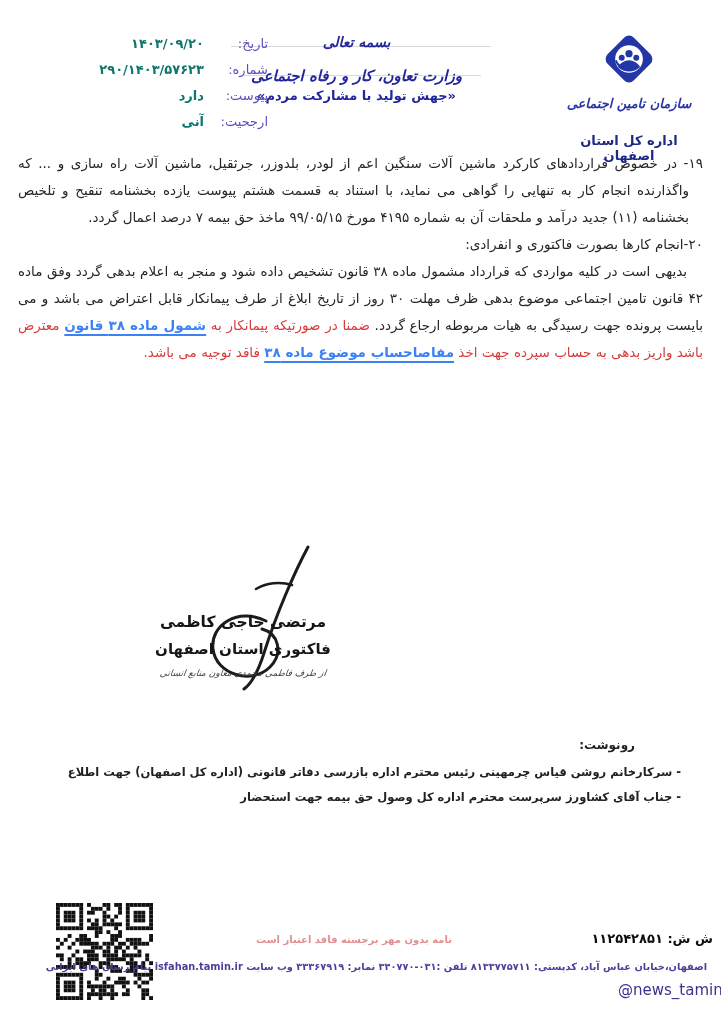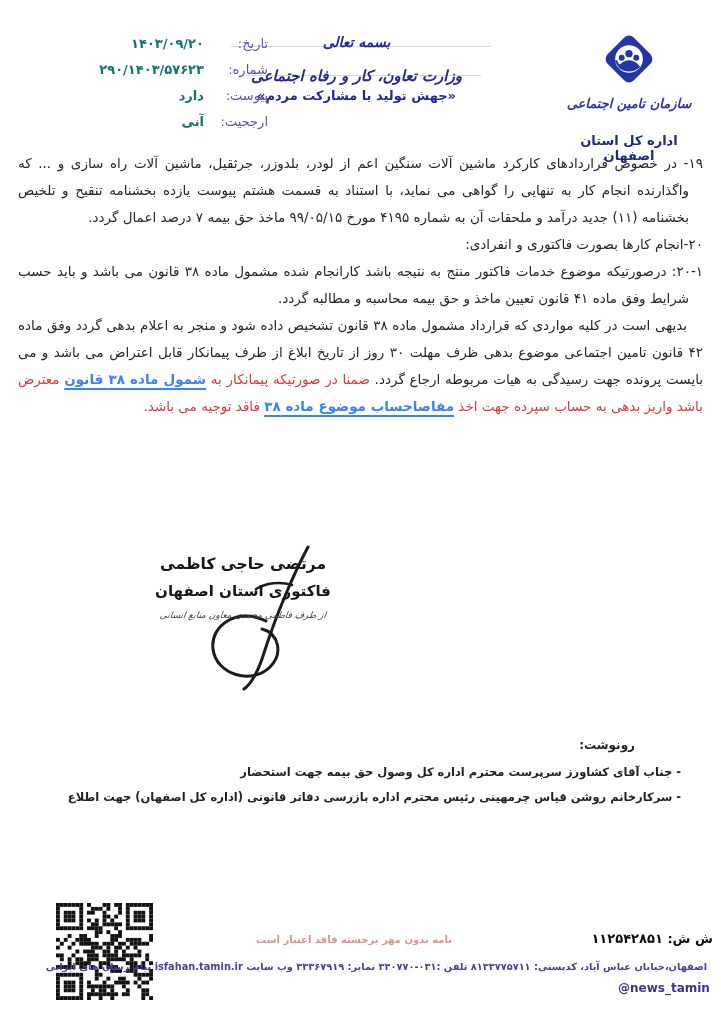--- a/index.html
+++ b/index.html
@@ -40,39 +40,39 @@
   }
   .body-text p{margin:0;padding-right:14px;text-indent:-14px;}
   .body-text p.closing{padding-right:0;text-indent:16px;}
   .body-text p.executor{padding-right:8px;text-indent:0;}
   .red{color:#d63c3c;}
   .red-strong{color:#3b82f6;font-weight:bold;text-decoration:underline;text-underline-offset:4px;text-decoration-thickness:1.5px;}
 
   
   .signature{position:absolute;top:555px;left:118px;width:250px;text-align:center;direction:rtl;}
   .sig-squiggle{position:absolute;left:78px;top:-12px;pointer-events:none;}
-  .sig-name{font-size:15.5px;font-weight:bold;color:#161616;position:relative;}
+  .sig-name{margin-top:58px;font-size:15.5px;font-weight:bold;color:#161616;position:relative;}
   .sig-title{margin-top:9px;font-size:15px;font-weight:bold;color:#161616;position:relative;}
   .sig-note{margin-top:10px;font-size:9px;font-style:italic;color:#3f3f3f;position:relative;transform:skewX(-8deg);}
 
   
   .copies{position:absolute;top:738px;right:40px;left:20px;direction:rtl;font-size:11.5px;font-weight:bold;color:#222;}
   .copies-title{margin-right:46px;margin-bottom:8px;font-size:12px;}
   .copies-item{line-height:25px;}
 
   
   .qr{position:absolute;top:903px;left:56px;width:97px;height:97px;}
   .serial{position:absolute;top:931px;right:8px;direction:rtl;font-size:13px;font-weight:bold;color:#0d0d0d;letter-spacing:.5px;}
   .stamp-warning{position:absolute;top:934px;left:238px;width:232px;text-align:center;font-size:10px;color:#e09090;font-weight:bold;}
   .address-line{
     position:absolute;top:961px;left:290px;right:14px;
     direction:rtl;text-align:right;font-size:9.8px;font-weight:bold;color:#4a3f9c;white-space:nowrap;
   }
   .address-line .site{direction:ltr;unicode-bidi:isolate;font-weight:bold;}
-  .telegram{position:absolute;top:981px;left:618px;width:90px;text-align:right;font-size:12px;font-weight:bold;color:#3a3390;direction:ltr;}
+  .telegram{position:absolute;top:981px;left:618px;width:90px;text-align:right;font-size:15px;font-weight:normal;color:#3a3390;direction:ltr;}
 </style>
 </head>
 <body>
 
 <div class="page">
 
   <div class="scan-line l1"></div>
   <div class="scan-line l2"></div>
 
   <div class="logo-block">
@@ -110,39 +110,38 @@
     </div>
     <div class="field-row">
       <span class="field-label">ارجحیت:</span>
       <span class="field-value">آنی</span>
     </div>
   </div>
 
   <div class="body-text">
     <p>۱۹- در خصوص قراردادهای کارکرد ماشین آلات سنگین اعم از لودر، بلدوزر، جرثقیل، ماشین آلات راه سازی و ... که واگذارنده انجام کار به تنهایی را گواهی می نماید، با استناد به قسمت هشتم پیوست یازده بخشنامه تنقیح و تلخیص بخشنامه (۱۱) جدید درآمد و ملحقات آن به شماره ۴۱۹۵ مورخ ۹۹/۰۵/۱۵ ماخذ حق بیمه ۷ درصد اعمال گردد.</p>
     <p>۲۰-انجام کارها بصورت فاکتوری و انفرادی:</p>
-    <p>۲۰-۱: درصورتیکه موضوع خدمات فاکتور منتج به نتیجه باشد کارانجام شده مشمول ماده ۳۸ قانون می باشد و باید حسب شرایط وفق ماده ۴۱ قانون تعیین ماخذ و حق بیمه محاسبه و مطالبه گردد.</p>
     <p class="closing"><span>بدیهی است در کلیه مواردی که قرارداد مشمول ماده ۳۸ قانون تشخیص داده شود و منجر به اعلام بدهی گردد وفق ماده ۴۲ قانون تامین اجتماعی موضوع بدهی ظرف مهلت ۳۰ روز از تاریخ ابلاغ از طرف پیمانکار قابل اعتراض می باشد و می بایست پرونده جهت رسیدگی به هیات مربوطه ارجاع گردد. </span><span class="red">ضمنا در صورتیکه پیمانکار به </span><span class="red-strong">شمول ماده ۳۸ قانون</span><span class="red"> معترض باشد واریز بدهی به حساب سپرده جهت اخذ </span><span class="red-strong">مفاصاحساب موضوع ماده ۳۸</span><span class="red"> فاقد توجیه می باشد.</span></p>
   </div>
 
   <div class="signature">
     <svg class="sig-squiggle" width="130" height="150" viewBox="0 0 130 150">
       <path d="M112 4 C98 30 80 72 68 110 C63 126 56 140 48 146" stroke="#1c1c1c" stroke-width="3" fill="none" stroke-linecap="round"></path>
       <path d="M70 78 C42 64 14 82 17 106 C20 132 56 142 74 124 C88 110 82 90 66 86" stroke="#1c1c1c" stroke-width="3" fill="none" stroke-linecap="round"></path>
       <path d="M60 46 C70 40 84 38 96 42" stroke="#1c1c1c" stroke-width="2.5" fill="none" stroke-linecap="round"></path>
     </svg>
     <div class="sig-name">مرتضی حاجی کاظمی</div>
     <div class="sig-title">فاکتوری استان اصفهان</div>
     <div class="sig-note">از طرف فاطمی محمدی معاون منابع انسانی</div>
   </div>
 
   <div class="copies">
     <div class="copies-title">رونوشت:</div>
+    <div class="copies-item">- سرکارخانم روشن قیاس چرمهینی رئیس محترم اداره بازرسی دفاتر قانونی (اداره کل اصفهان) جهت اطلاع</div>
     <div class="copies-item">- جناب آقای کشاورز سرپرست محترم اداره کل وصول حق بیمه جهت استحضار</div>
-    <div class="copies-item">- سرکارخانم روشن قیاس چرمهینی رئیس محترم اداره بازرسی دفاتر قانونی (اداره کل اصفهان) جهت اطلاع</div>
   </div>
 
   <svg class="qr" id="qr-svg" viewBox="0 0 25 25">
       <rect x="0" y="0" width="1" height="1" fill="#111"></rect>
       <rect x="1" y="0" width="1" height="1" fill="#111"></rect>
       <rect x="2" y="0" width="1" height="1" fill="#111"></rect>
       <rect x="3" y="0" width="1" height="1" fill="#111"></rect>
       <rect x="4" y="0" width="1" height="1" fill="#111"></rect>
       <rect x="5" y="0" width="1" height="1" fill="#111"></rect>
       <rect x="6" y="0" width="1" height="1" fill="#111"></rect>

